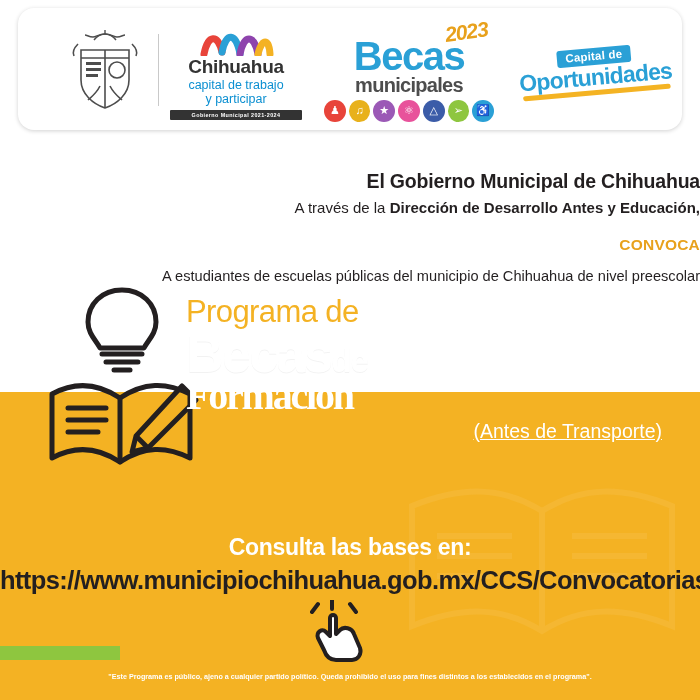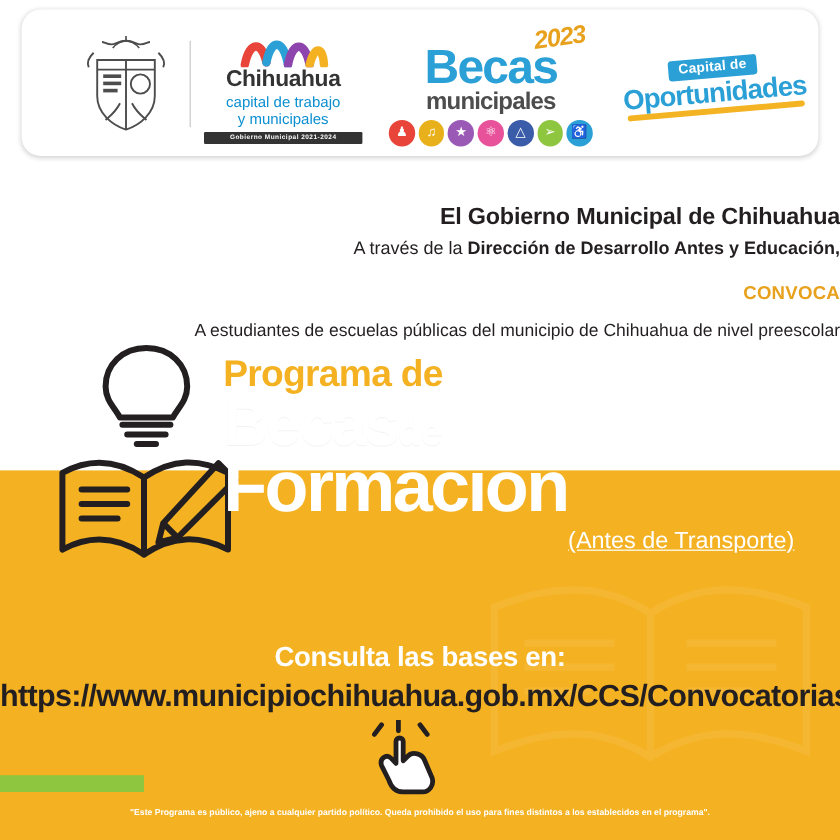--- a/index.html
+++ b/index.html
@@ -166,37 +166,37 @@
   .bt4 {
     font-size: 14.6px; margin-top: 12px; line-height: 1.45;
   }
 
   
   .title-block {
     position: absolute;
     left: 186px; top: 296px; width: 500px;
   }
   .t-prog {
-    font-size: 31px; font-weight: bold; color: #f4b223;
+    font-size: 31px; font-weight: normal; color: #f4b223;
     letter-spacing: -.6px; line-height: 1;
   }
   .t-becas {
     margin-top: 2px;
     font-size: 52px; font-weight: bold; color: #ffffff;
     letter-spacing: -1.6px; line-height: .98;
     text-shadow: 0 1px 0 rgba(0,0,0,.05);
   }
   .t-becas .de {
     font-size: 33px; font-weight: bold; color: #ffffff;
     letter-spacing: -1px;
   }
   .t-form {
     margin-top: -4px;
-    font-size: 60px; font-weight: bold; color: #ffffff;
-    letter-spacing: -2.2px; line-height: 1;
+    font-size: 40px; font-weight: bold; color: #ffffff;
+    letter-spacing: -2.2px; line-height: 1; font-family: Liberation Serif, serif;
   }
   .t-antes {
     margin-top: 4px; text-align: right;
     padding-right: 24px;
     font-size: 19.5px; color: #ffffff; text-decoration: underline;
   }
   
   .t-becas-wrap { position: relative; }
 
   
@@ -293,21 +293,21 @@
             <path d="M34 26 C38 6 48 6 52 24" stroke="#e8443a"></path>
             <path d="M52 24 C56 4 66 4 70 26" stroke="#2aa0d6"></path>
             <path d="M70 26 C74 6 84 6 88 26" stroke="#8e44ad"></path>
             <path d="M88 26 C92 10 99 10 100 26" stroke="#f4b223"></path>
           </g>
         </svg>
       </div>
       <div class="wm-title">Chihuahua</div>
       <div class="wm-sub">
         <div>capital de trabajo</div>
-        <div>y municipales</div>
+        <div>y participar</div>
       </div>
       <div class="wm-foot">Gobierno Municipal 2021-2024</div>
     </div>
 
     <div class="becas-block">
       <div class="becas-year">2023</div>
       <div class="becas-main">Becas</div>
       <div class="becas-sub">municipales</div>
       <div class="icon-row">
         <span class="ico" style="background:#e8443a">♟</span>

